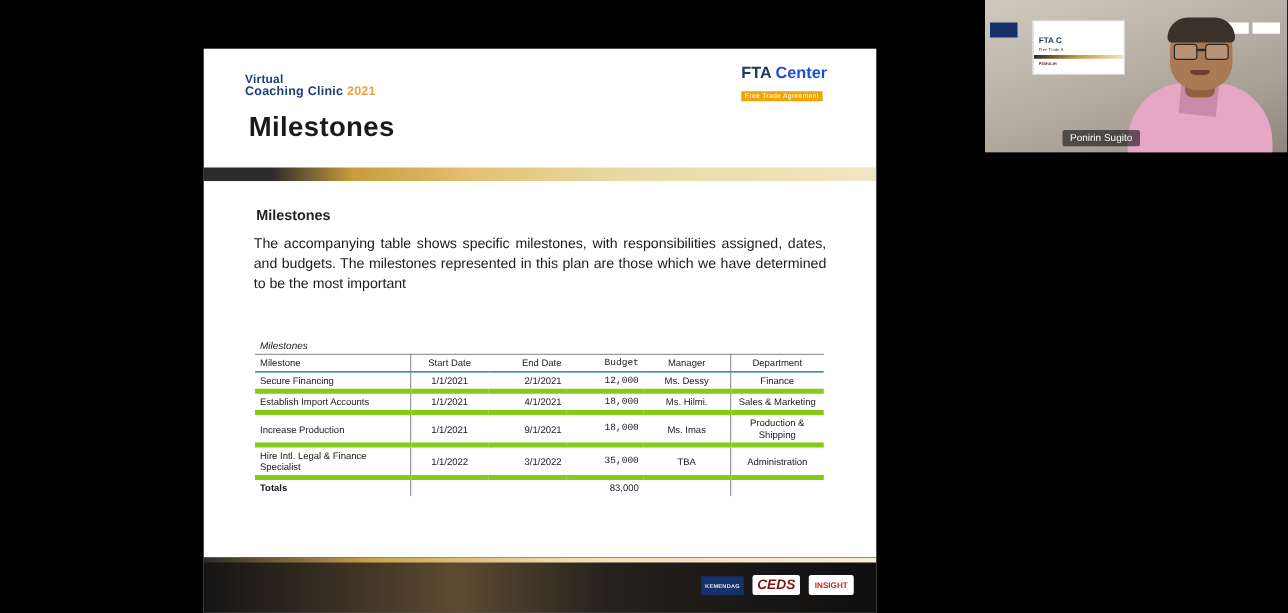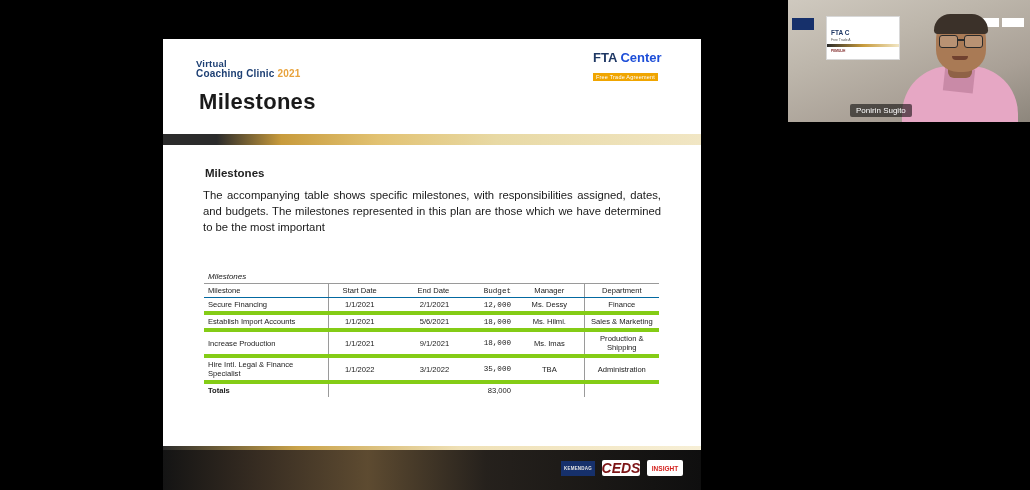--- a/index.html
+++ b/index.html
@@ -207,21 +207,21 @@
     width: 34px; height: 15px;
     background: #16306b;
     color: #e6e6e6;
     font-size: 4.5px;
     letter-spacing: .2px;
   }
   .lg.cedsi {
     width: 38px; height: 16px;
     background: #ffffff;
     color: #7d1416;
-    font-size: 14px;
+    font-size: 11px;
     font-style: italic;
     border-radius: 2px;
   }
   .lg.insight {
     width: 36px; height: 16px;
     background: #ffffff;
     color: #d4231f;
     font-size: 6.5px;
     border-radius: 2px;
   }
@@ -453,21 +453,21 @@
             <td class="c-start">1/1/2021</td>
             <td class="c-end">2/1/2021</td>
             <td class="c-budget">12,000</td>
             <td class="c-mgr">Ms. Dessy</td>
             <td class="c-dept">Finance</td>
           </tr>
 
           <tr class="rowline">
             <td class="c-name">Establish Import Accounts</td>
             <td class="c-start">1/1/2021</td>
-            <td class="c-end">5/6/2021</td>
+            <td class="c-end">4/1/2021</td>
             <td class="c-budget">18,000</td>
             <td class="c-mgr">Ms. Hilmi.</td>
             <td class="c-dept">Sales &amp; Marketing</td>
           </tr>
 
           <tr class="rowline">
             <td class="c-name">Increase Production</td>
             <td class="c-start">1/1/2021</td>
             <td class="c-end">9/1/2021</td>
             <td class="c-budget">18,000</td>

